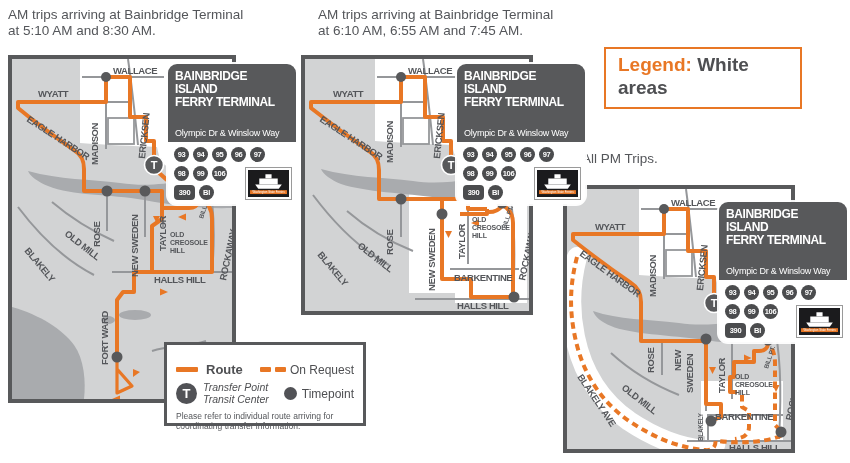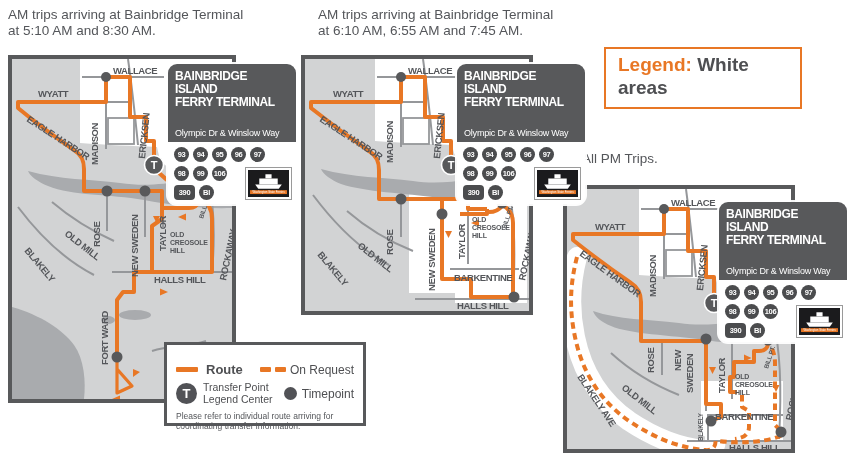--- a/index.html
+++ b/index.html
@@ -406,23 +406,23 @@
       <span class="sw-route"></span>
       <span style="font-size:13px;font-weight:bold;margin-left:8px;">Route</span>
       <span class="sw-dash" style="margin-left:auto;">
           <span></span>
           <span></span>
         </span>
       <span style="font-size:12px;margin-left:4px;">On Request</span>
     </div>
     <div class="rl-row" style="margin-top:5px;">
       <span class="t-badge">T</span>
-      <span style="font-size:10.5px;line-height:1.12;margin-left:6px;">
+      <span style="font-size:10.5px;line-height:1.12;margin-left:6px;font-style:italic;">
         <span>Transfer Point</span><br>
-        <span>Legend Center</span>
+        <span>Transit Center</span>
       </span>
       <span class="tp-dot" style="margin-left:auto;"></span>
       <span style="font-size:12px;margin-left:5px;">Timepoint</span>
     </div>
     <div class="rl-note">
       <span>Please refer to individual route arriving for</span><br>
       <span>coordinating transfer information.</span>
     </div>
   </div>
 

